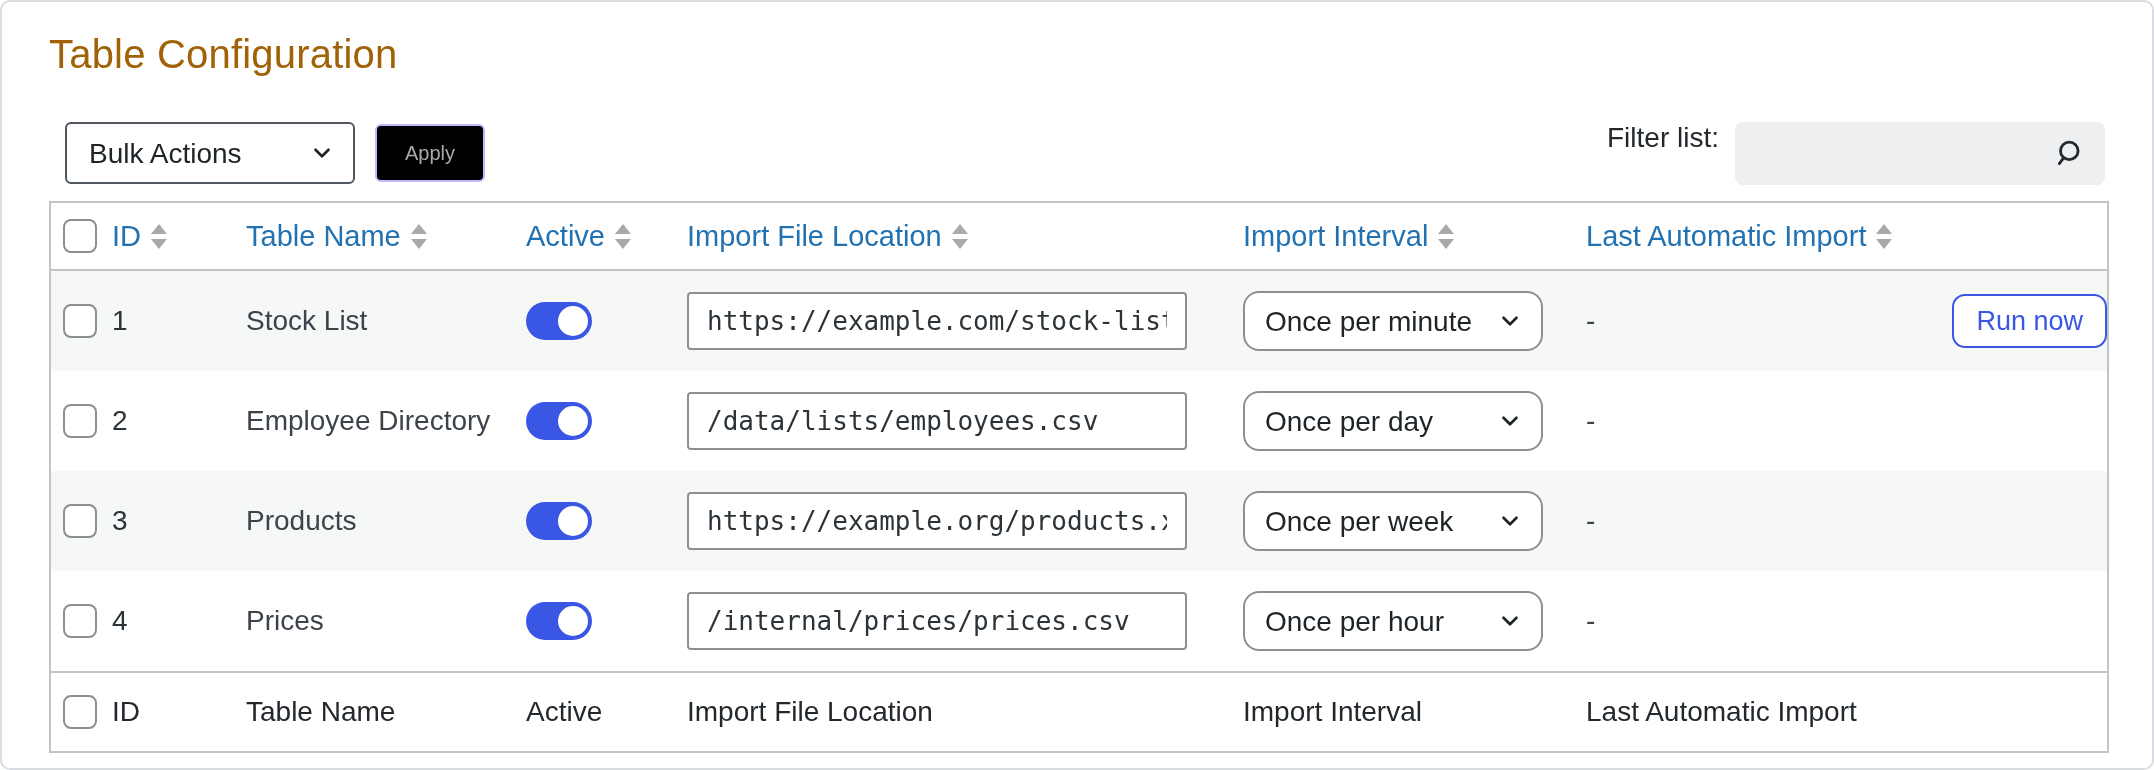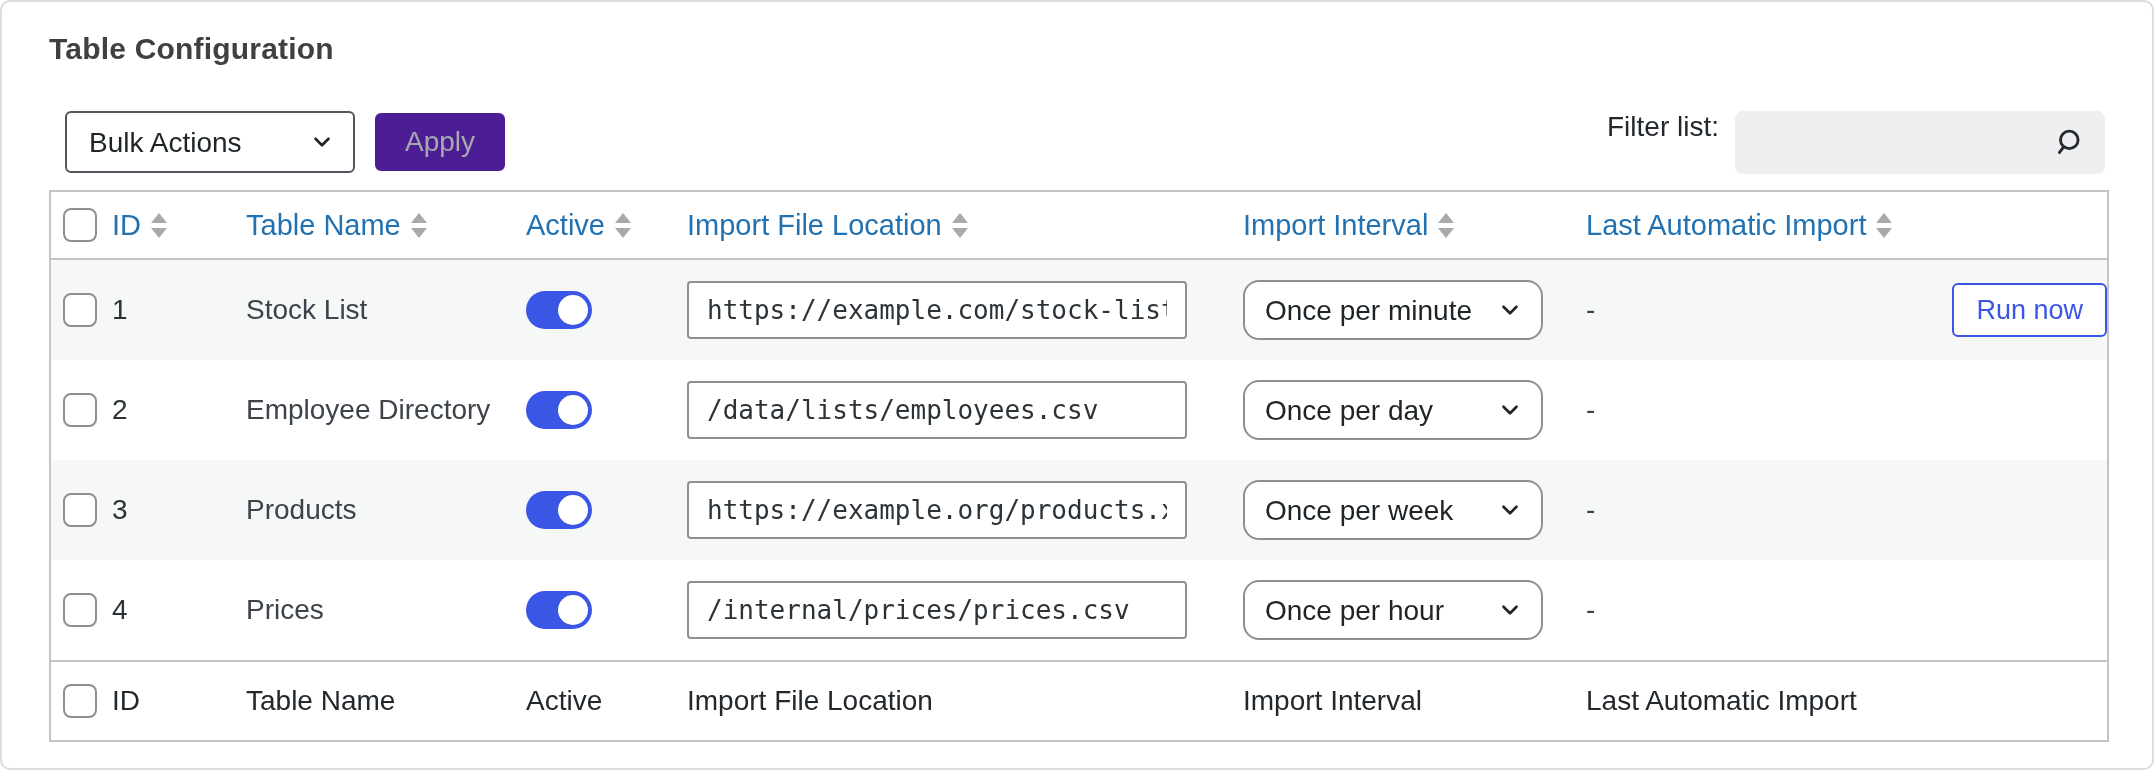--- a/index.html
+++ b/index.html
@@ -5,21 +5,21 @@
   * { box-sizing: border-box; margin: 0; padding: 0; }
   html, body { width: 2154px; height: 770px; background: #fff; }
   body { font-family: "Liberation Sans", sans-serif; color: #2c3338; }
   .page {
     position: absolute; inset: 0;
     border: 2px solid #d9dde1; border-radius: 10px;
     background: #fff; overflow: hidden;
     padding: 30px 47px 0 47px;
   }
   .page-title {
-    font-size: 30px; font-weight: 700; color: #404040; letter-spacing: .2px;
+    font-size: 40px; font-weight: 400; color: #a16207; letter-spacing: .2px;
   }
   
   .toolbar {
     margin-top: 44px; display: flex; align-items: center; justify-content: space-between;
     height: 64px;
   }
   .toolbar-left { display: flex; align-items: center; gap: 20px; margin-left: 16px; }
   .select-wrap { position: relative; display: inline-block; }
   .select-wrap select {
     appearance: none; -webkit-appearance: none;
@@ -31,22 +31,22 @@
   .select-wrap.small select {
     border: 2px solid #8c8f94; height: 60px; min-width: 300px;
     padding: 0 64px 0 20px; border-radius: 16px; color: #1d2327;
   }
   .chevron {
     position: absolute; right: 20px; top: 50%; transform: translateY(-50%);
     pointer-events: none; display: flex;
   }
   .btn-apply {
     font-family: "Liberation Sans", sans-serif;
-    font-size: 28px; color: #a7aaad; background: #4c1d95;
-    border: 2px solid #4c1d95; border-radius: 6px;
+    font-size: 20px; color: #a7aaad; background: #000000;
+    border: 2px solid #c4b5fd; border-radius: 6px;
     height: 58px; padding: 0 28px; cursor: default;
   }
   .toolbar-right { display: flex; align-items: flex-start; gap: 16px; }
   .filter-label { font-size: 28px; color: #23282d; }
   .search-wrap {
     position: relative; width: 370px; height: 63px;
     background: #eeeff0; border-radius: 8px;
   }
   .search-wrap input {
     width: 100%; height: 100%; border: none; background: transparent;
@@ -95,21 +95,21 @@
   input.file-input {
     width: 500px; height: 58px; border: 2px solid #8c8f94; border-radius: 4px;
     background: #fff; font-family: "DejaVu Sans Mono", monospace;
     font-size: 26px; color: #2c3338; padding: 0 18px; outline: none;
   }
   .last-cell { display: flex; align-items: center; justify-content: space-between; }
   .dash { font-size: 28px; color: #3c434a; }
   .btn-run {
     font-family: "Liberation Sans", sans-serif;
     font-size: 27px; color: #3a56e4; background: #fff;
-    border: 2px solid #3a56e4; border-radius: 6px;
+    border: 2px solid #3a56e4; border-radius: 13px;
     height: 54px; padding: 0 22px; cursor: pointer;
   }
   tfoot td { font-size: 28px; color: #23282d; }
 </style>
 </head>
 <body>
 
 <div class="page">
 
   <div class="page-title">Table Configuration</div>

